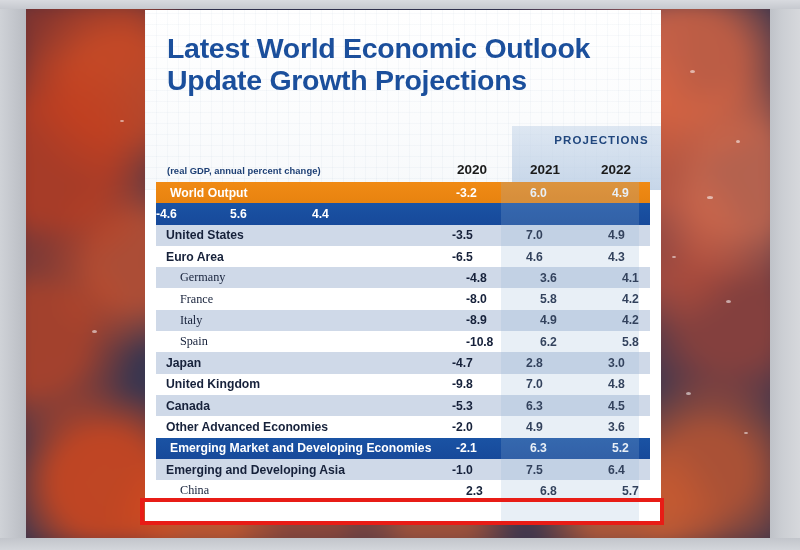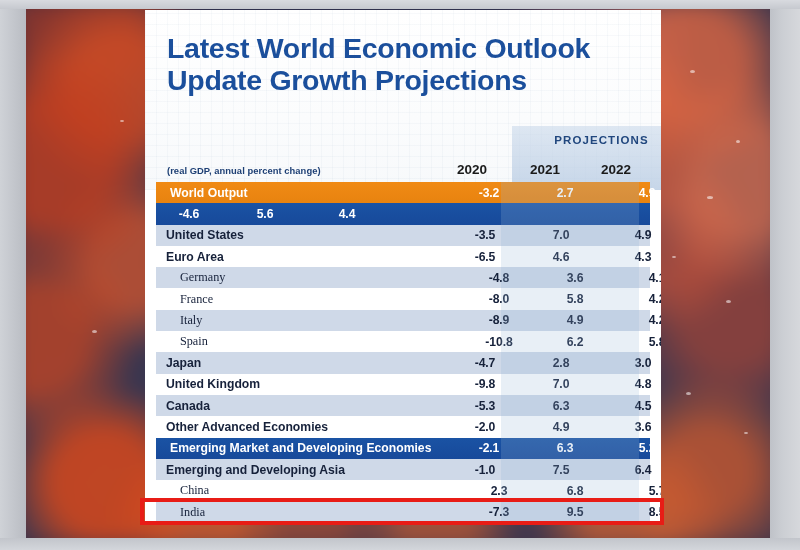--- a/index.html
+++ b/index.html
@@ -101,21 +101,21 @@
   #hy-2021{left:370px;}
   #hy-2022{left:441px;}
 
   
   #table{position:absolute;left:11px;top:172px;width:494px;}
   .row{
     position:relative;height:21.3px;display:flex;align-items:center;
     font-size:12.2px;color:#16213a;
   }
   .row .nm{flex:0 0 286px;padding-left:14px;white-space:nowrap;}
-  .row .v{flex:0 0 66px;text-align:center;padding-right:8px;font-weight:bold;letter-spacing:-.1px;}
+  .row .v{flex:0 0 66px;text-align:left;padding-right:8px;font-weight:bold;letter-spacing:-.1px;}
   .row .v.c2021{flex:0 0 70px;padding-right:12px;}
   .row .v.c2022{flex:0 0 70px;padding-right:10px;}
 
   .row.stripe{background:#cfd9e8;}
   .row.plain{background:#ffffff;}
   .row.orange{background:linear-gradient(180deg,#f08a15,#e8830f);color:#ffffff;}
   .row.orange .nm{font-weight:bold;}
   .row.blue{background:linear-gradient(180deg,#1a53a4,#17499a);color:#ffffff;}
   .row.blue .nm{font-weight:bold;}
   .row.bold .nm{font-weight:bold;}
@@ -172,21 +172,21 @@
   <div id="subhead">(real GDP, annual percent change)</div>
 
   <div class="hdr-year" id="hy-2020">2020</div>
   <div class="hdr-year" id="hy-2021">2021</div>
   <div class="hdr-year" id="hy-2022">2022</div>
 
   <div id="table">
       <div class="row orange">
         <div class="nm">World Output</div>
         <div class="v c2020">-3.2</div>
-        <div class="v c2021">2.7</div>
+        <div class="v c2021">6.0</div>
         <div class="v c2022">4.9</div>
       </div>
       <div class="row blue">
         <div class="v c2020">-4.6</div>
         <div class="v c2021">5.6</div>
         <div class="v c2022">4.4</div>
       </div>
       <div class="row stripe bold">
         <div class="nm ind1">United States</div>
         <div class="v c2020">-3.5</div>
@@ -258,23 +258,17 @@
         <div class="v c2020">-1.0</div>
         <div class="v c2021">7.5</div>
         <div class="v c2022">6.4</div>
       </div>
       <div class="row plain">
         <div class="nm ind2">China</div>
         <div class="v c2020">2.3</div>
         <div class="v c2021">6.8</div>
         <div class="v c2022">5.7</div>
       </div>
-      <div class="row stripe">
-        <div class="nm ind2">India</div>
-        <div class="v c2020">-7.3</div>
-        <div class="v c2021">9.5</div>
-        <div class="v c2022">8.5</div>
-      </div>
     </div>
   <div id="col-tint"></div>
 </div>
 
 <div id="india-box"></div>
 
 </body></html>

